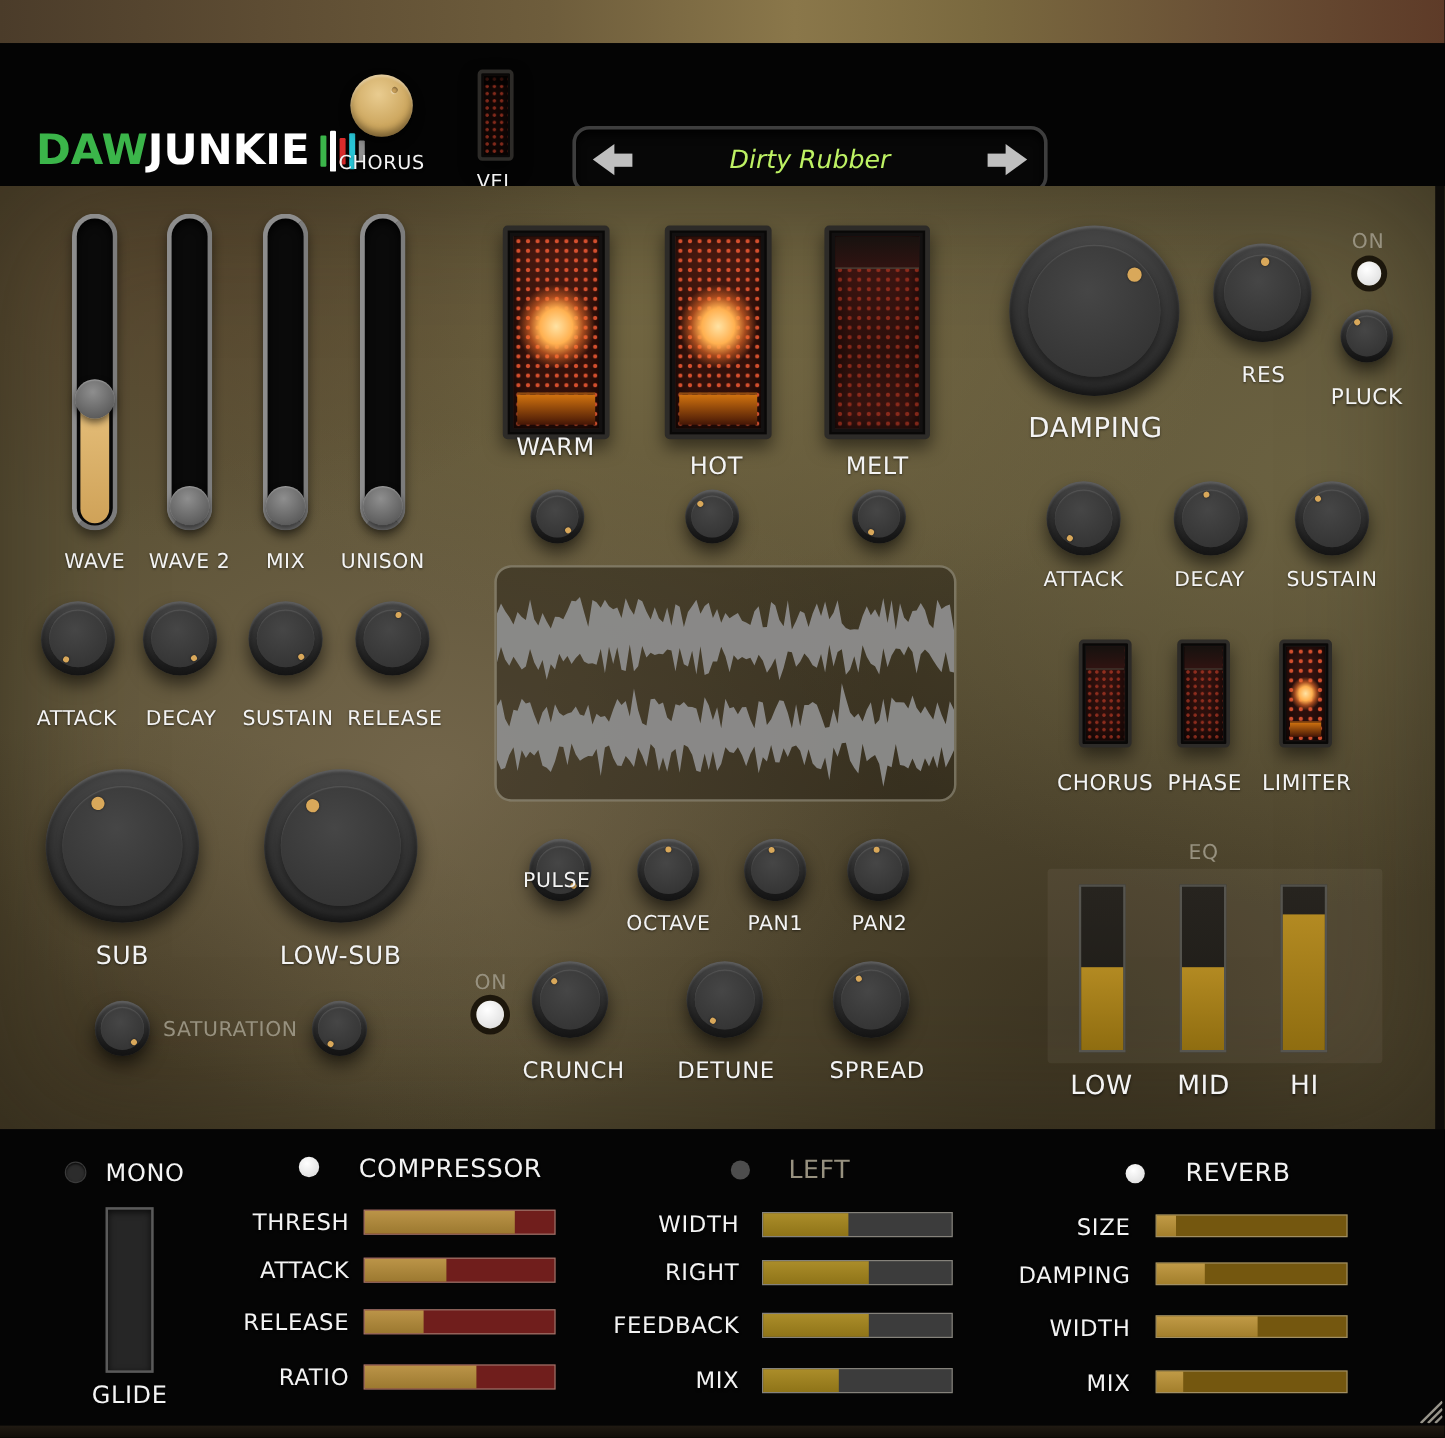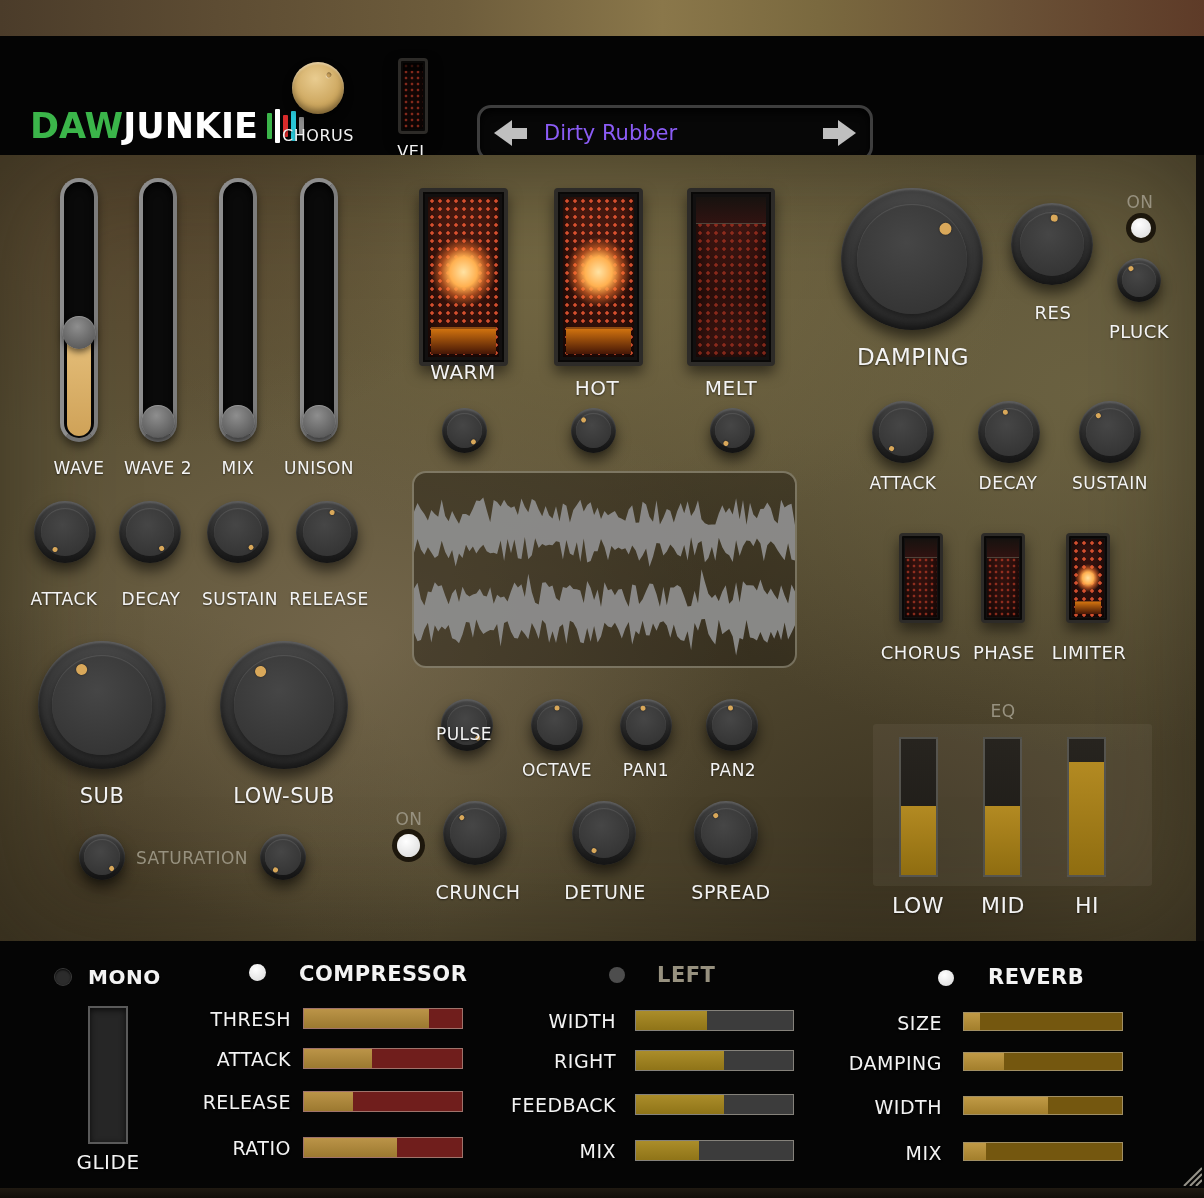--- a/index.html
+++ b/index.html
@@ -13,30 +13,30 @@
 
   
   .topbar{position:absolute;left:0;top:36px;width:100%;height:119px;background:#040404;}
   .logo{position:absolute;left:30px;top:70px;display:flex;align-items:center;font-size:35px;font-weight:800;letter-spacing:0;}
   .logo .daw{color:#3bb54a}.logo .junkie{color:#fff}
   .logo-bars{display:flex;align-items:center;gap:3px;margin-left:9px;}
   .logo-bars i{display:block;width:5px;border-radius:1px;}
   .lbl{position:absolute;color:#f3f3f3;font-size:17px;letter-spacing:.5px;white-space:nowrap;transform:translateX(-50%);text-shadow:0 1px 2px rgba(0,0,0,.55);}
   .lbl.dim{color:#97917f;text-shadow:none;}
   .lbl.s18{font-size:18px}.lbl.s19{font-size:19px}.lbl.s20{font-size:20px}.lbl.s21{font-size:21px}.lbl.s22{font-size:22px}.lbl.s23{font-size:23px}
-  .lbl.left{transform:none;font-weight:bold;}
+  .lbl.left{transform:none;}
   .lbl.right{transform:translateX(-100%);}
 
   .title{position:absolute;left:938px;top:53px;width:216px;text-align:center;color:#fff;
     font-weight:800;font-size:35px;letter-spacing:3px;line-height:1.05;text-shadow:0 0 1px #fff;}
 
   .preset{position:absolute;left:477px;top:69px;width:396px;height:56px;background:#070707;
     border:3px solid #3e3e3e;border-radius:14px;box-sizing:border-box;display:flex;align-items:center;
     box-shadow:inset 0 4px 8px rgba(0,0,0,.9);}
-  .preset-name{flex:1;text-align:left;color:#8b5cf6;font-size:21px;}
+  .preset-name{flex:1;text-align:center;color:#bef264;font-size:21px;font-style:italic;}
   .arrow{position:relative;width:36px;height:28px;margin:0 14px;cursor:pointer;}
   .arrow .tri{position:absolute;top:1px;width:0;height:0;border-top:13px solid transparent;border-bottom:13px solid transparent;}
   .arrow .tail{position:absolute;top:9px;width:17px;height:11px;background:#bfbfbf;}
   .arrow.l .tri{left:0;border-right:18px solid #bfbfbf;}
   .arrow.l .tail{left:16px;}
   .arrow.r .tri{right:0;border-left:18px solid #bfbfbf;}
   .arrow.r .tail{right:16px;}
 
   
   .main{position:absolute;left:0;top:155px;width:100%;height:786px;

